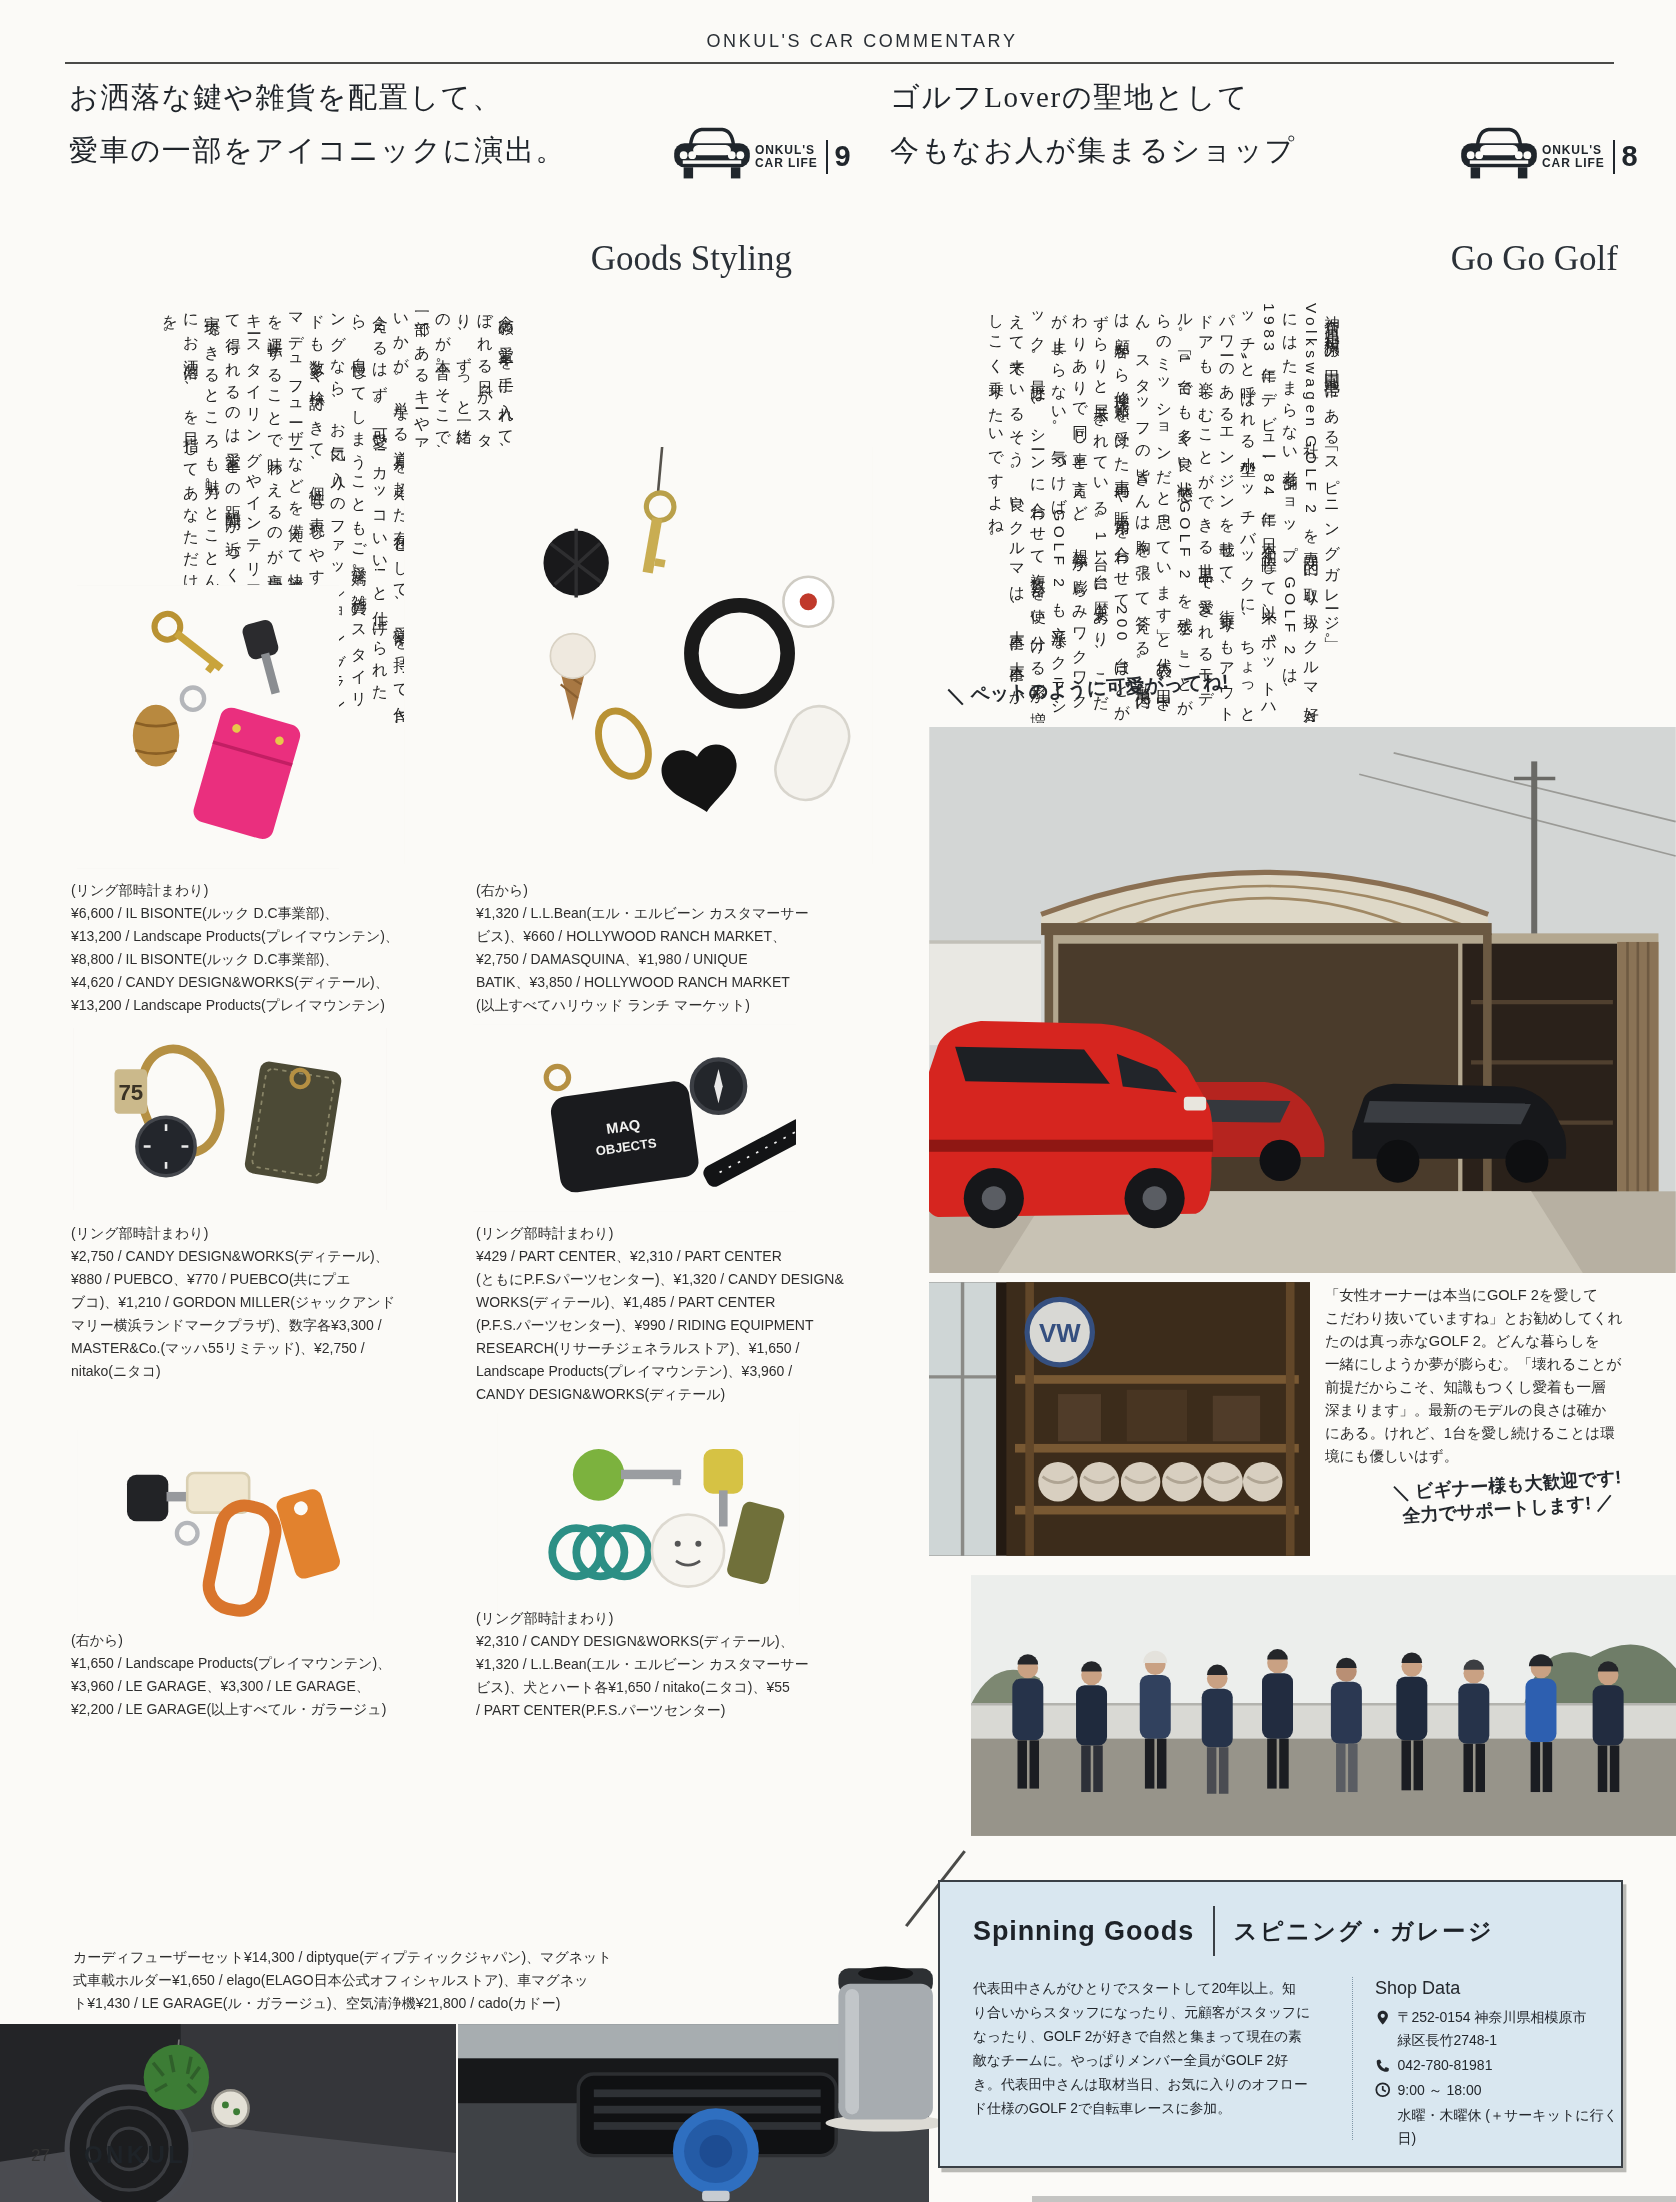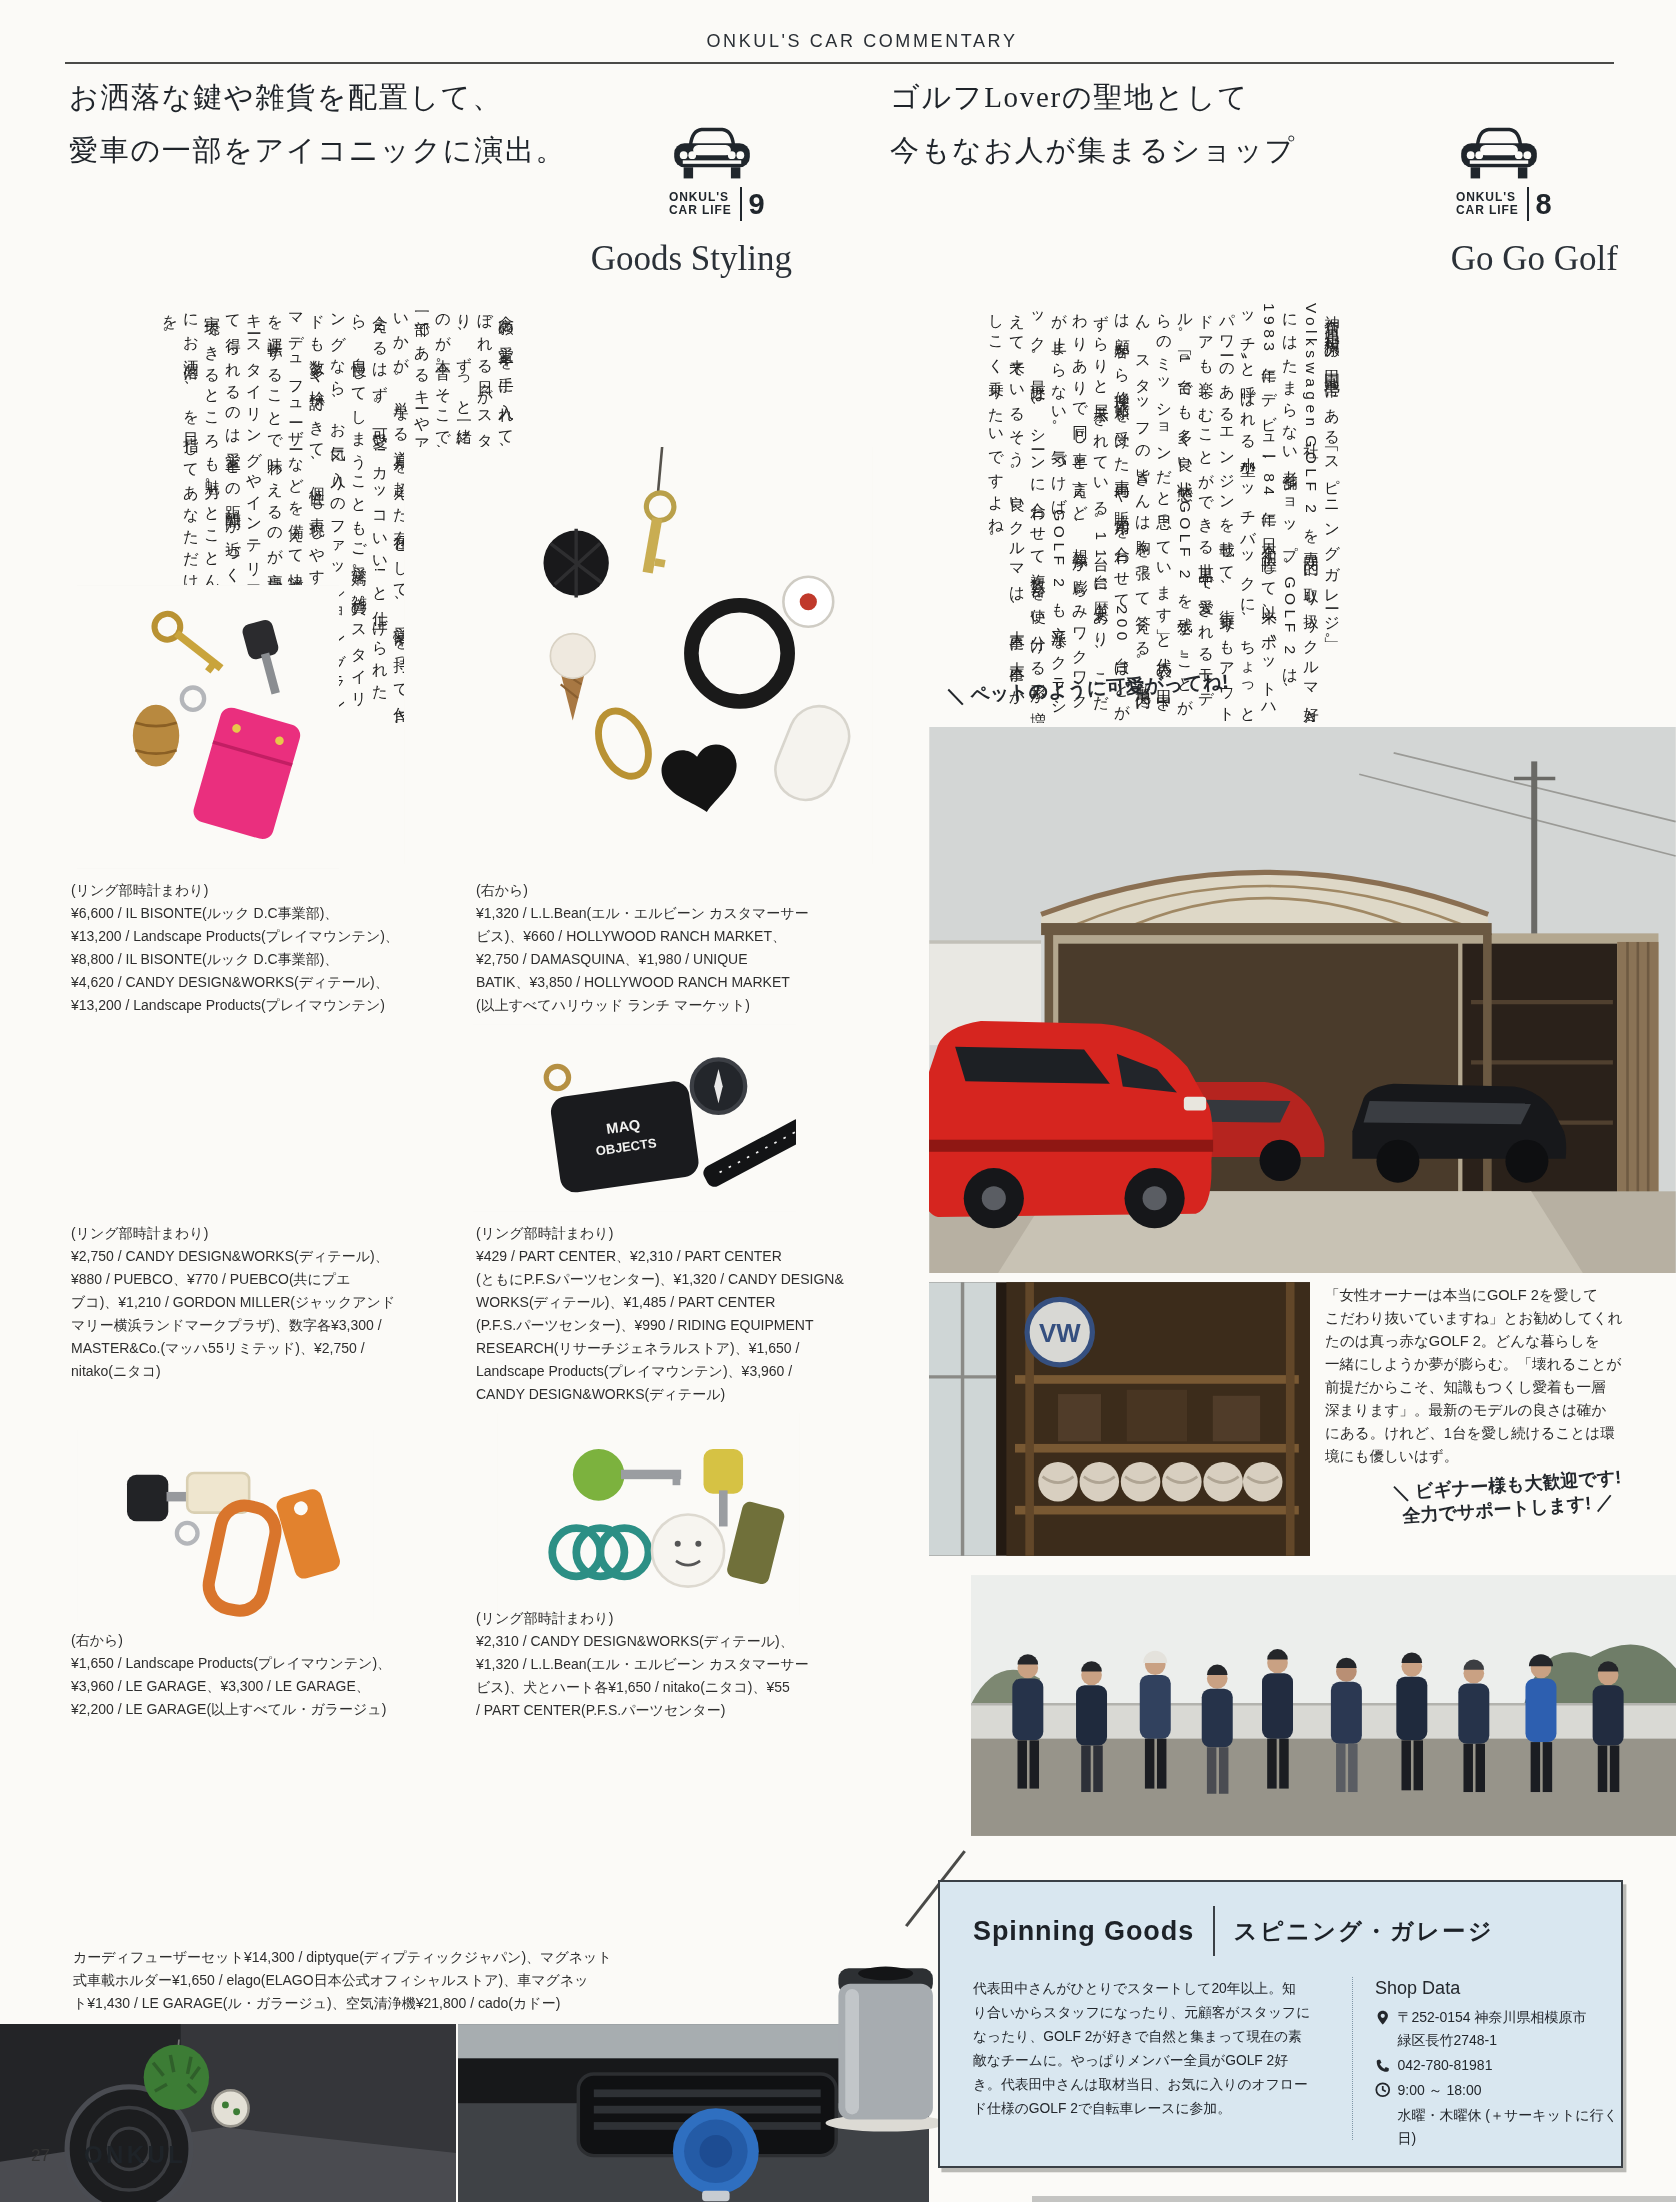--- a/index.html
+++ b/index.html
@@ -5,21 +5,21 @@
   html,body{margin:0;padding:0;background:#e8e8e6;}
   #page{position:relative;width:1676px;height:2203px;background:#fbfaf7;overflow:hidden;
         font-family:"Liberation Sans",sans-serif;color:#2b2b2b;}
   .abs{position:absolute;}
   
   .hdr{width:100%;text-align:center;font-size:18px;letter-spacing:2.6px;color:#2a2f35;font-weight:500;padding-left:24px;}
   .rule{background:#4a4a48;height:1.7px;}
   
   .hl{font-family:"Liberation Serif",serif;font-size:29px;color:#1f242a;letter-spacing:1.7px;line-height:1.0;}
   
-  .badge{display:flex;flex-direction:column;align-items:flex-start;}
+  .badge{display:flex;flex-direction:row;align-items:center;}
   .badge-row{display:flex;align-items:center;gap:6.9px;margin-top:3.4px;}
   .badge-series{font-size:12px;font-weight:bold;letter-spacing:0.9px;color:#20262c;width:64px;line-height:1.1;}
   .badge-bar{width:1.7px;height:34px;background:#20262c;}
   .badge-num{font-size:29px;font-weight:bold;color:#20262c;}
   .art-title{font-family:"Liberation Serif",serif;font-size:35px;color:#2b3138;text-align:right;}
   
   .vtext{writing-mode:vertical-rl;text-orientation:mixed;height:420px;width:446px;
          font-size:15.5px;letter-spacing:4.5px;line-height:21px;color:#222;overflow:hidden;}
   
   .cap{font-size:14px;line-height:23px;color:#2e2e2e;}
@@ -154,20 +154,37 @@
         </g>
       <g transform="rotate(-10 345 385)">
           <path d="M345,360 C330,338 295,352 302,380 C307,400 330,410 345,425 C360,410 383,400 388,380 C395,352 360,338 345,360 Z" fill="#141414"></path>
         </g>
       <g transform="rotate(-25 255 345)">
           <ellipse cx="255" cy="345" rx="26" ry="40" fill="none" stroke="#b99233" stroke-width="8"></ellipse>
         </g>
     </svg>
   </div>
 
+  <div class="abs photo" style="left:73px;top:1028px;width:314px;height:182px;">
+    <svg width="314" height="182" viewBox="0 0 365 212">
+      <rect width="365" height="212" fill="#fbfaf7"></rect>
+      <g transform="rotate(-18 125 85)">
+          <ellipse cx="125" cy="85" rx="44" ry="62" fill="none" stroke="#b59043" stroke-width="10"></ellipse>
+        </g>
+      <circle cx="108" cy="138" r="34" fill="#23262c" stroke="#44474d" stroke-width="4"></circle>
+      <path d="M108,112 L108,120 M108,156 L108,164 M82,138 L90,138 M126,138 L134,138" stroke="#e8e8e8" stroke-width="3"></path>
+      <rect x="48" y="48" width="38" height="52" rx="5" fill="#cbb98b"></rect>
+        <text x="67" y="84" font-size="26" font-weight="bold" fill="#3b3325" text-anchor="middle" font-family="Liberation Sans,sans-serif">75</text>
+      <g transform="rotate(9 255 110)">
+          <rect x="208" y="44" width="96" height="132" rx="11" fill="#4c4a36"></rect>
+          <rect x="216" y="52" width="80" height="116" rx="8" fill="none" stroke="#8a8668" stroke-width="2" stroke-dasharray="5 5"></rect>
+          <circle cx="256" cy="58" r="10" fill="none" stroke="#b59043" stroke-width="5"></circle>
+        </g>
+    </svg>
+  </div>
 
   <div class="abs photo" style="left:473px;top:1024px;width:323px;height:188px;">
     <svg width="323" height="188" viewBox="0 0 375 218">
       <rect width="375" height="218" fill="#fbfaf7"></rect>
       <g transform="rotate(-8 175 130)">
           <rect x="95" y="75" width="162" height="112" rx="18" fill="#1a1b1e"></rect>
         <text x="176" y="125" font-size="17" font-weight="bold" fill="#f2f2f0" text-anchor="middle" font-family="Liberation Sans,sans-serif">MAQ</text>
         <text x="176" y="148" font-size="15" font-weight="bold" fill="#f2f2f0" text-anchor="middle" font-family="Liberation Sans,sans-serif">OBJECTS</text>
         </g>
       <circle cx="285" cy="72" r="31" fill="#23262b" stroke="#3c3f45" stroke-width="5"></circle>

